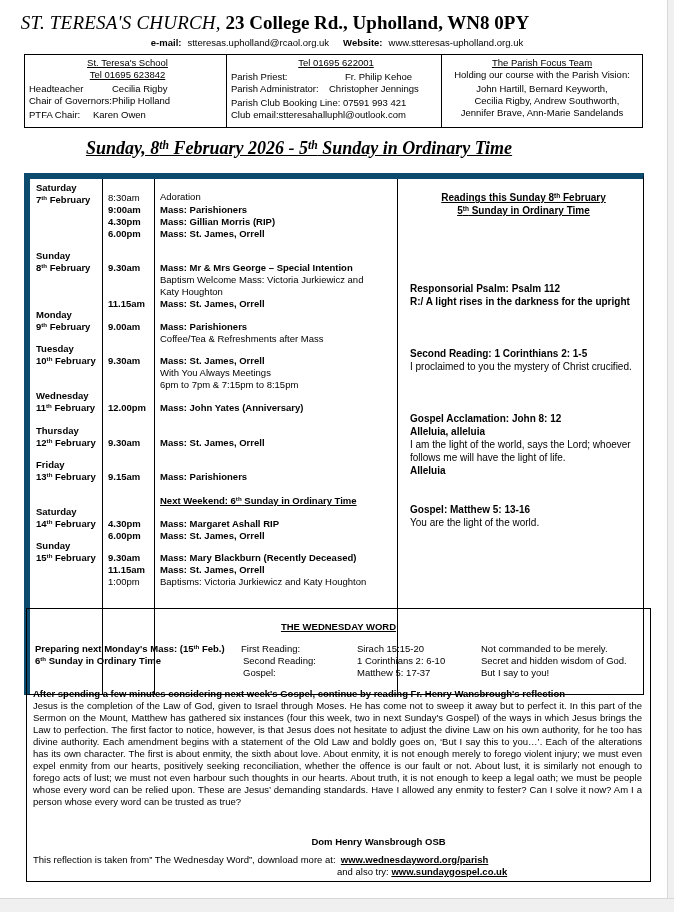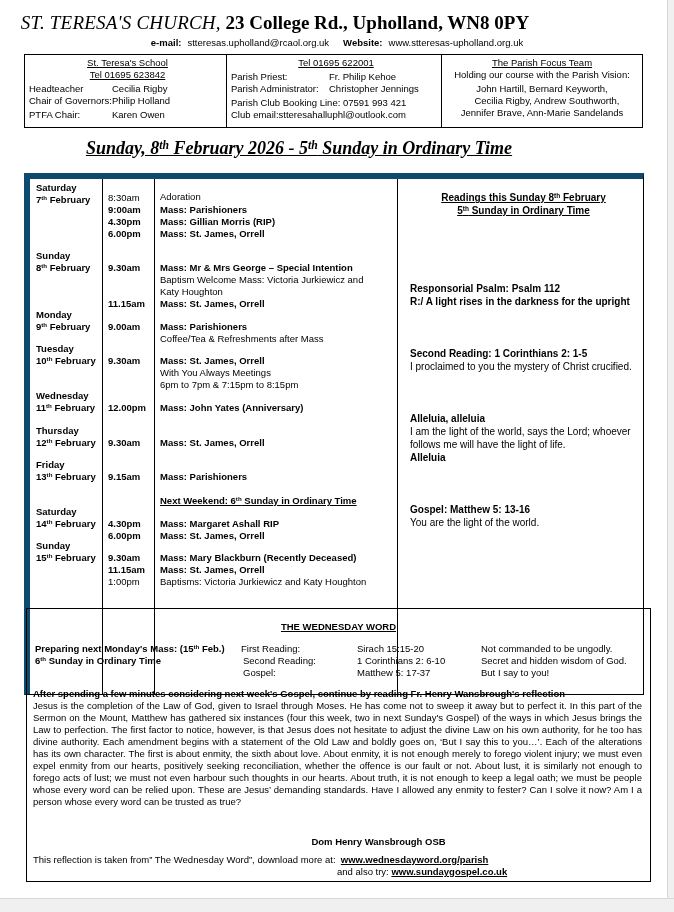--- a/index.html
+++ b/index.html
@@ -77,28 +77,28 @@
     <div class="tel">Tel 01695 623842</div>
     <div class="kv">
         <span class="k" style="width:83px">Headteacher</span>
         <span>Cecilia Rigby</span>
       </div>
     <div class="kv">
         <span class="k" style="width:83px">Chair of Governors:</span>
         <span>Philip Holland</span>
       </div>
     <div class="kv" style="margin-top:2px">
-        <span class="k" style="width:83px">PTFA Chair:</span>
+        <span class="k" style="width:64px">PTFA Chair:</span>
         <span>Karen Owen</span>
       </div>
   </div>
   <div class="info-col" style="width:215px;padding:2px 0 0 4px;">
     <div class="tel">Tel 01695 622001</div>
     <div class="kv">
-        <span class="k" style="width:98px">Parish Priest:</span>
+        <span class="k" style="width:114px">Parish Priest:</span>
         <span>Fr. Philip Kehoe</span>
       </div>
     <div class="kv">
         <span class="k" style="width:98px">Parish Administrator:</span>
         <span>Christopher Jennings</span>
       </div>
     <div style="margin-top:2px">Parish Club Booking Line: 07591 993 421</div>
     <div>Club email:stteresahalluphl@outlook.com</div>
   </div>
   <div class="info-col" style="flex:1;padding:2px 2px 0 2px;text-align:center;">
@@ -208,20 +208,21 @@
 
     <div class="rb" style="top:103px">
       <div class="bold">Responsorial Psalm: Psalm 112</div>
       <div class="bold">R:/ A light rises in the darkness for the upright</div>
     </div>
     <div class="rb" style="top:168px">
       <div class="bold">Second Reading: 1 Corinthians 2: 1-5</div>
       <div>I proclaimed to you the mystery of Christ crucified.</div>
     </div>
     <div class="rb" style="top:233px">
+      <div class="bold">Gospel Acclamation: John 8: 12</div>
       <div class="bold">Alleluia, alleluia</div>
       <div>I am the light of the world, says the Lord; whoever follows me will have the light of life.</div>
       <div class="bold">Alleluia</div>
     </div>
     <div class="rb" style="top:324px">
       <div class="bold">Gospel:  Matthew 5: 13-16</div>
       <div>You are the light of the world.</div>
     </div>
   </div>
 </div>
@@ -236,21 +237,21 @@
     <div>First Reading:</div>
     <div style="padding-left:2px">Second Reading:</div>
     <div style="padding-left:2px">Gospel:</div>
   </div>
   <div class="ww-grid" style="left:330px">
     <div>Sirach 15:15-20</div>
     <div>1 Corinthians 2: 6-10</div>
     <div>Matthew 5: 17-37</div>
   </div>
   <div class="ww-grid" style="left:454px">
-    <div>Not commanded to be ungodly.</div>
+    <div>Not commanded to be merely.</div>
     <div>Secret and hidden wisdom of God.</div>
     <div>But I say to you!</div>
   </div>
 
   <div class="ww-intro">After spending a few minutes considering next week's Gospel, continue by reading Fr. Henry Wansbrough's reflection</div>
   <div class="ww-body">Jesus is the completion of the Law of God, given to Israel through Moses. He has come not to sweep it away but to perfect it. In this part of the Sermon on the Mount, Matthew has gathered six instances (four this week, two in next Sunday's Gospel) of the ways in which Jesus brings the Law to perfection. The first factor to notice, however, is that Jesus does not hesitate to adjust the divine Law on his own authority, for he too has divine authority. Each amendment begins with a statement of the Old Law and boldly goes on, ‘But I say this to you…’. Each of the alterations has its own character. The first is about enmity, the sixth about love. About enmity, it is not enough merely to forego violent injury; we must even expel enmity from our hearts, positively seeking reconciliation, whether the offence is our fault or not. About lust, it is similarly not enough to forego acts of lust; we must not even harbour such thoughts in our hearts. About truth, it is not enough to keep a legal oath; we must be people whose every word can be relied upon. These are Jesus’ demanding standards. Have I allowed any enmity to fester? Can I solve it now? Am I a person whose every word can be trusted as true?</div>
   <div class="ww-author">Dom Henry Wansbrough OSB</div>
   <div class="ww-src"><span>This reflection is taken from” The Wednesday Word”, download more at:</span>&nbsp;&nbsp;<span class="link">www.wednesdayword.org/parish</span></div>
   <div class="ww-src2"><span>and also try:</span>&nbsp;<span class="link">www.sundaygospel.co.uk</span></div>
 </div>

